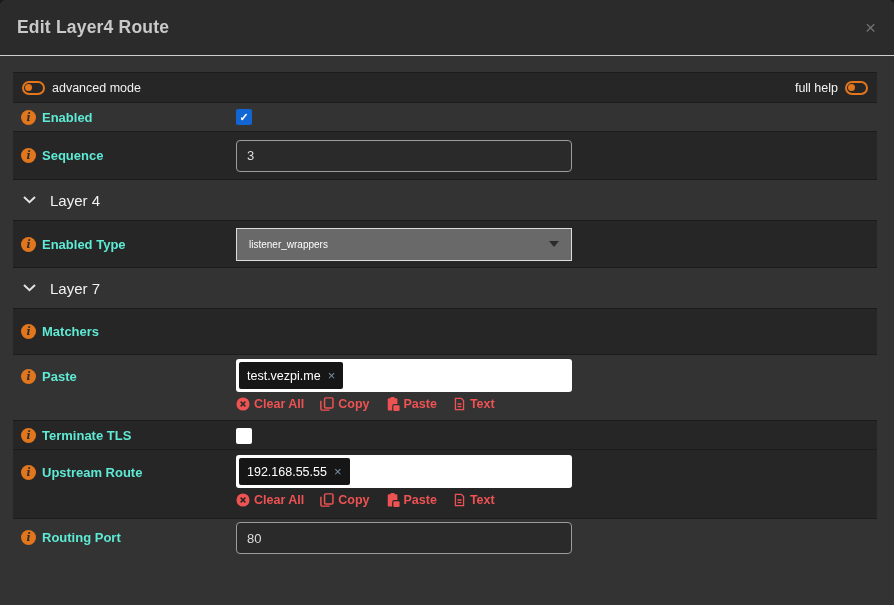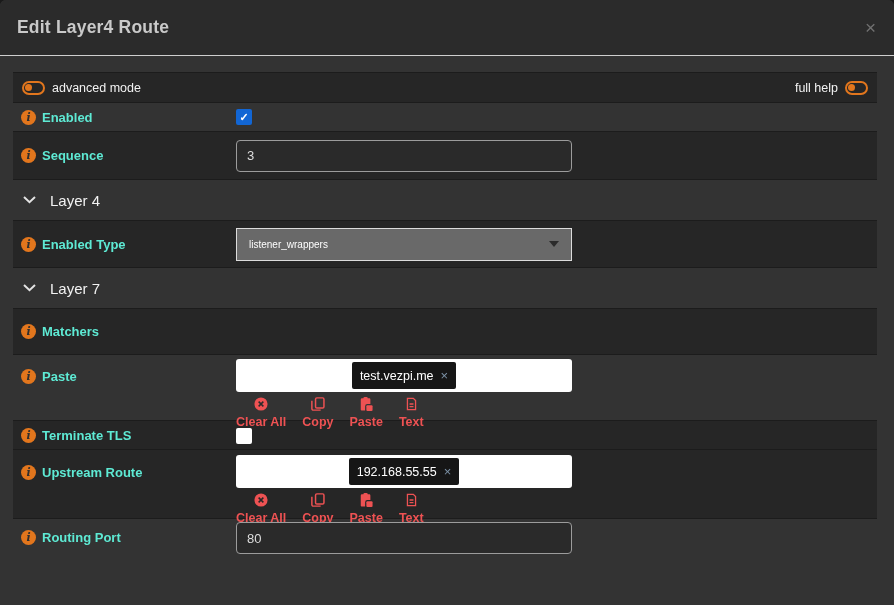--- a/index.html
+++ b/index.html
@@ -60,28 +60,28 @@
     width:336px; height:32px; background:#2a2a2a;
     border:1px solid #9c9c9c; border-radius:4px;
     color:#dddddd; font-size:13px; padding:0 10px; font-family:inherit; outline:none;
   }
   .select {
     width:336px; height:33px; background:#696969; border:1px solid #dcdcdc; border-radius:0;
     display:flex; align-items:center; padding:0 12px; color:#ffffff; font-size:10px; cursor:pointer;
   }
   .caret { margin-left:auto; width:0; height:0;
     border-left:5px solid transparent; border-right:5px solid transparent; border-top:6px solid #2b2b2b; }
-  .tag-input { width:336px; height:33px; background:#ffffff; border-radius:3px; padding:3px; display:flex; align-items:center; cursor:text;justify-content:center; }
+  .tag-input { width:336px; height:33px; background:#ffffff; border-radius:3px; padding:3px; display:flex; align-items:center; cursor:text; }
   .tag {
     background:#161616; color:#ffffff; font-size:12.5px; height:27px;
     display:inline-flex; align-items:center; gap:7px; padding:0 8px; border-radius:2px;
   }
   .tag-x { color:#7d93a8; font-size:13px; cursor:pointer; }
   .tag-actions { display:flex; gap:16px; margin-top:5px; align-items:center; }
-  .tag-btn { display:inline-flex; align-items:center; gap:4px; color:#ee5253; font-size:12.5px; font-weight:bold; cursor:pointer;flex-direction:column; }
+  .tag-btn { display:inline-flex; align-items:center; gap:4px; color:#ee5253; font-size:12.5px; font-weight:bold; cursor:pointer; }
   .tag-btn svg { display:block; }
   
   .section-row { height:30px; margin:6px 0; display:flex; align-items:center; gap:14px; padding:0 10px; cursor:pointer; }
   .section-title { color:#f2f2f2; font-size:15px; font-weight:normal; }
 </style>
 </head>
 <body>
 
 <div class="modal">
 

